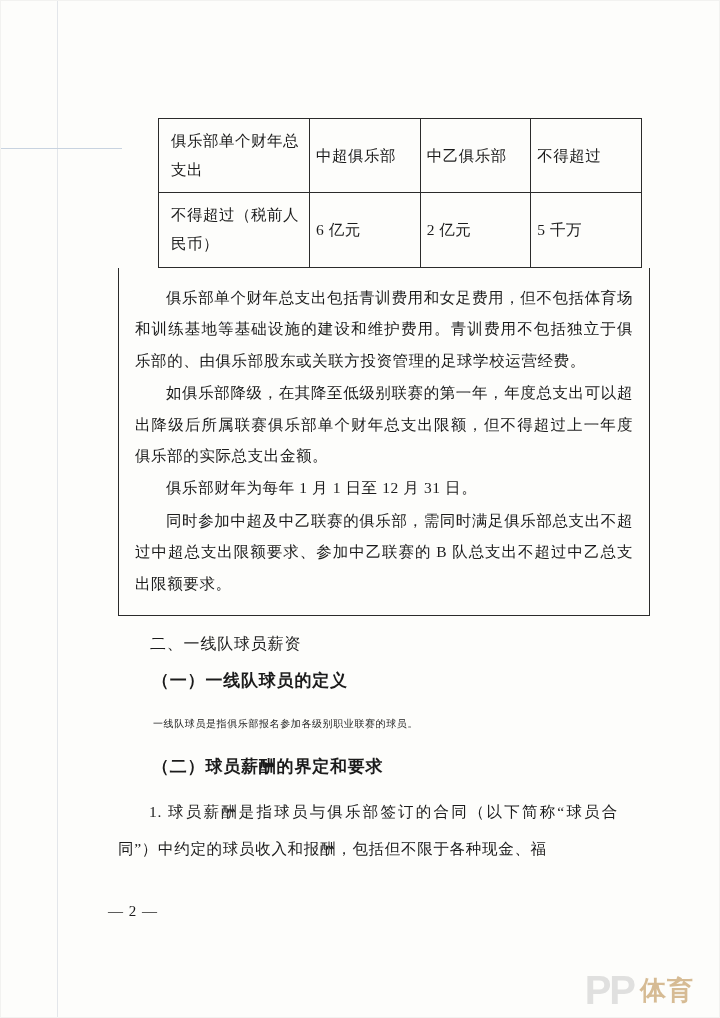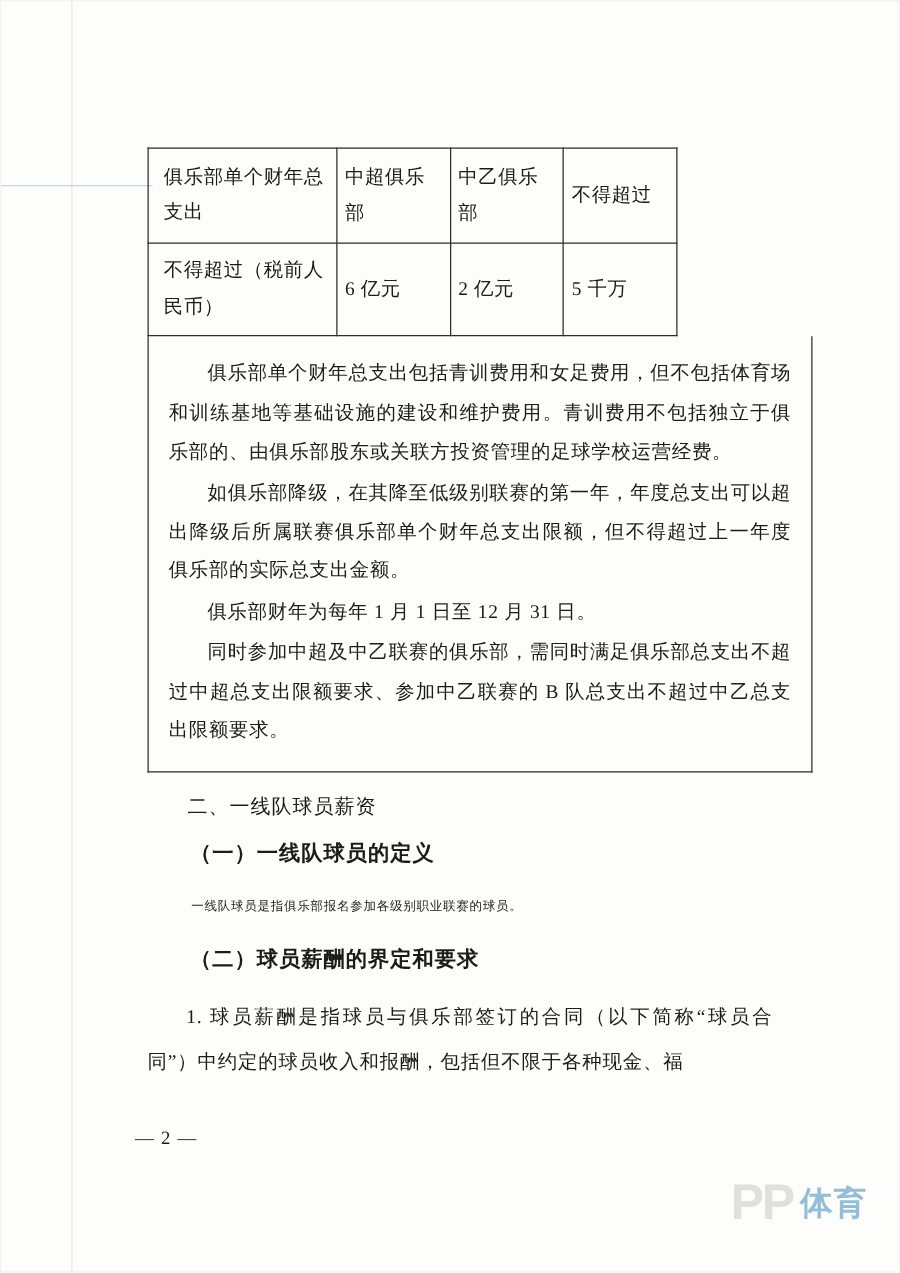--- a/index.html
+++ b/index.html
@@ -46,22 +46,23 @@
   .doc {
     position: absolute;
     left: 118px;
     top: 118px;
     width: 484px;
   }
 
   
   table.spend-table {
     border-collapse: collapse;
-    width: 424px;
+    width: 484px;
     table-layout: fixed;
+    margin-left: 40px;
   }
   table.spend-table td {
     border: 1px solid #2b2b2b;
     text-align: left;
     vertical-align: middle;
     font-size: 15.5px;
     letter-spacing: 0.5px;
     line-height: 1.9;
     padding: 8px 6px;
     font-family: "Liberation Serif", serif;
@@ -145,38 +146,38 @@
     left: 108px;
     top: 903px;
     font-size: 15px;
     letter-spacing: 1px;
   }
 
   
   .watermark {
     position: absolute;
     right: 26px;
-    bottom: 36px;
+    bottom: 8px;
     display: flex;
     align-items: center;
     opacity: 0.42;
   }
   .wm-pp {
     font-family: "Liberation Sans", sans-serif;
     font-weight: bold;
     font-size: 40px;
     color: #b9b9b9;
     letter-spacing: -2px;
     line-height: 1;
   }
   .wm-text {
     font-family: "Liberation Sans", sans-serif;
     font-weight: bold;
     font-size: 26px;
-    color: #0369a1;
+    color: #a16207;
     margin-left: 6px;
     line-height: 1;
     letter-spacing: 1px;
   }
 </style>
 </head>
 <body>
 
 <div class="scan-line-left"></div>
 <div class="scan-line-top"></div>

